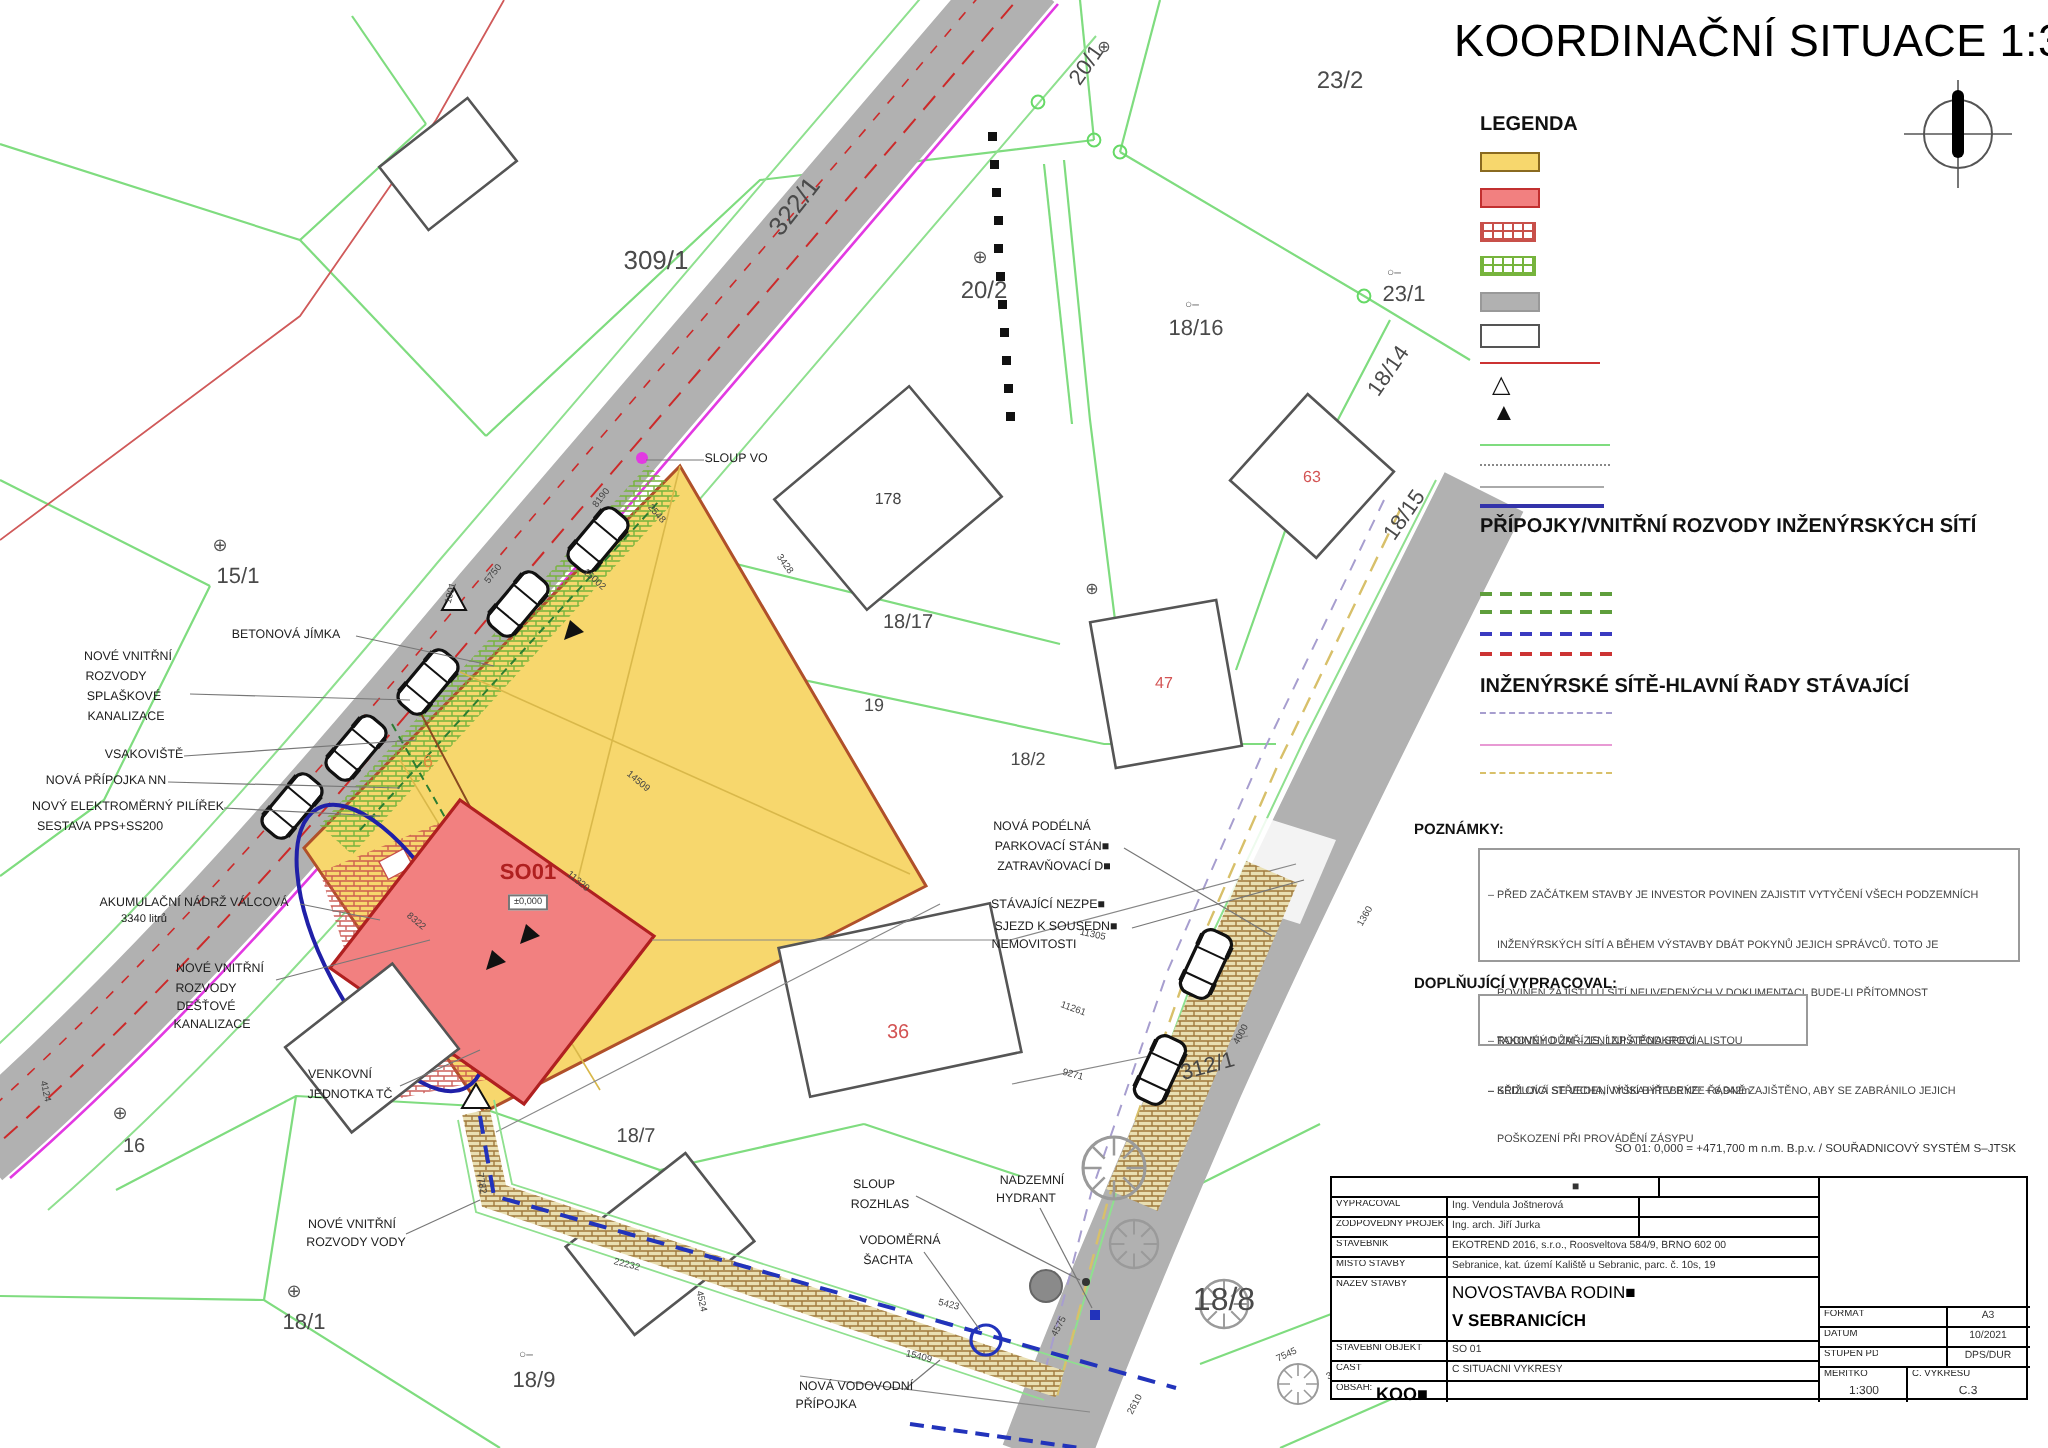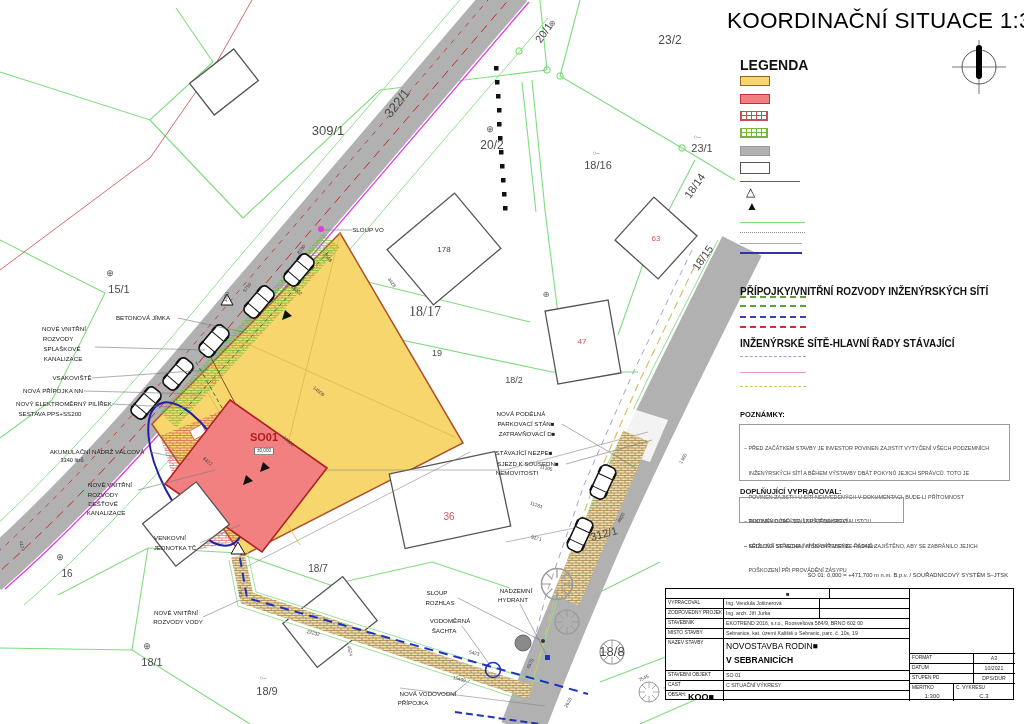--- a/index.html
+++ b/index.html
@@ -4,26 +4,26 @@
 <style>
   html,body{margin:0;padding:0;background:#e8e8e8;}
   #sheet{position:relative;width:1024px;height:724px;background:#ffffff;overflow:hidden;
          font-family:"Liberation Sans",sans-serif;}
   #plan-svg{position:absolute;left:0;top:0;}
   #label-layer{position:absolute;left:0;top:0;width:1024px;height:724px;pointer-events:none;}
   .pl{position:absolute;white-space:pre;color:#222;font-family:"Liberation Sans",sans-serif;line-height:1;}
   .plbox{background:#fff;border:0.5px solid #777;padding:0.5px 2px;}
   .abs{position:absolute;}
   .sheet-title{position:absolute;left:727px;top:8px;font-size:22.5px;color:#000;letter-spacing:0.2px;white-space:nowrap;}
-  .legend-head{position:absolute;left:740px;top:57px;font-size:14px;font-weight:600;color:#111;text-align:right;}
+  .legend-head{position:absolute;left:740px;top:57px;font-size:10px;font-weight:600;color:#111;text-align:right;}
   .sw{position:absolute;left:740px;width:30px;height:10px;box-sizing:border-box;}
   .lline{position:absolute;left:740px;height:0;}
   .ltri{position:absolute;left:746px;font-size:12px;color:#111;line-height:1;}
   .sec-head{position:absolute;left:740px;font-size:10px;font-weight:600;color:#111;white-space:nowrap;}
-  .notes-head{position:absolute;left:740px;font-size:7.5px;font-weight:700;color:#111;}
+  .notes-head{position:absolute;left:707px;font-size:7.5px;font-weight:700;color:#111;}
   .notes-box{position:absolute;left:739px;width:271px;border:1px solid #9a9a9a;box-sizing:border-box;
              padding:3px 4px;font-size:5.4px;line-height:1.5;color:#444;white-space:pre;}
   .datum-line{position:absolute;left:640px;top:572px;width:368px;text-align:right;font-size:5.8px;color:#333;white-space:nowrap;}
   .tblock{position:absolute;left:665px;top:588px;width:349px;height:112px;border:1.6px solid #000;box-sizing:border-box;background:#fff;}
   .tb{position:absolute;box-sizing:border-box;}
   .tb-label{font-size:4.8px;color:#222;white-space:nowrap;overflow:hidden;}
   .tb-val{font-size:5.2px;color:#333;white-space:nowrap;overflow:hidden;}
   .hl{position:absolute;left:0;width:100%;border-top:0.8px solid #000;}
   .vl{position:absolute;border-left:0.8px solid #000;}
 </style>
@@ -233,37 +233,37 @@
       <span class="pl" style="left: 492px; top: 145px; font-size: 12px; color: rgb(74, 74, 74); transform: translate(-50%, -50%) rotate(0deg);">20/2</span>
       <span class="pl" style="left: 596px; top: 153px; font-size: 6px; color: rgb(85, 85, 85); transform: translate(-50%, -50%) rotate(0deg);">○–</span>
       <span class="pl" style="left: 598px; top: 165px; font-size: 11px; color: rgb(74, 74, 74); transform: translate(-50%, -50%) rotate(0deg);">18/16</span>
       <span class="pl" style="left: 697px; top: 137px; font-size: 6px; color: rgb(85, 85, 85); transform: translate(-50%, -50%) rotate(0deg);">○–</span>
       <span class="pl" style="left: 702px; top: 148px; font-size: 11px; color: rgb(74, 74, 74); transform: translate(-50%, -50%) rotate(0deg);">23/1</span>
       <span class="pl" style="left: 695px; top: 186px; font-size: 11px; color: rgb(74, 74, 74); transform: translate(-50%, -50%) rotate(-55deg);">18/14</span>
       <span class="pl" style="left: 703px; top: 258px; font-size: 11px; color: rgb(74, 74, 74); transform: translate(-50%, -50%) rotate(-55deg);">18/15</span>
       <span class="pl" style="left: 444px; top: 250px; font-size: 8px; color: rgb(68, 68, 68); transform: translate(-50%, -50%) rotate(0deg);">178</span>
       <span class="pl" style="left: 656px; top: 239px; font-size: 8px; color: rgb(211, 84, 84); transform: translate(-50%, -50%) rotate(0deg);">63</span>
       <span class="pl" style="left: 582px; top: 342px; font-size: 8px; color: rgb(211, 84, 84); transform: translate(-50%, -50%) rotate(0deg);">47</span>
-      <span class="pl" style="left: 425px; top: 312px; font-size: 14px; color: rgb(74, 74, 74); transform: translate(-50%, -50%) rotate(0deg); font-family: Liberation Serif, serif;">18/17</span>
+      <span class="pl" style="left: 454px; top: 312px; font-size: 10px; color: rgb(74, 74, 74); transform: translate(-50%, -50%) rotate(0deg);">18/17</span>
       <span class="pl" style="left: 437px; top: 353px; font-size: 9px; color: rgb(74, 74, 74); transform: translate(-50%, -50%) rotate(0deg);">19</span>
       <span class="pl" style="left: 514px; top: 380px; font-size: 9px; color: rgb(74, 74, 74); transform: translate(-50%, -50%) rotate(0deg);">18/2</span>
       <span class="pl" style="left: 546px; top: 295px; font-size: 8px; color: rgb(85, 85, 85); transform: translate(-50%, -50%) rotate(0deg);">⊕</span>
       <span class="pl" style="left: 119px; top: 289px; font-size: 11px; color: rgb(74, 74, 74); transform: translate(-50%, -50%) rotate(0deg);">15/1</span>
       <span class="pl" style="left: 110px; top: 273px; font-size: 9px; color: rgb(85, 85, 85); transform: translate(-50%, -50%) rotate(0deg);">⊕</span>
       <span class="pl" style="left: 214px; top: 381px; font-size: 9px; color: rgb(222, 138, 60); transform: translate(-50%, -50%) rotate(0deg);">6</span>
       <span class="pl" style="left: 449px; top: 517px; font-size: 10px; color: rgb(211, 84, 84); transform: translate(-50%, -50%) rotate(0deg);">36</span>
       <span class="pl" style="left: 604px; top: 534px; font-size: 11px; color: rgb(71, 71, 71); transform: translate(-50%, -50%) rotate(-15deg);">312/1</span>
       <span class="pl" style="left: 318px; top: 569px; font-size: 10px; color: rgb(74, 74, 74); transform: translate(-50%, -50%) rotate(0deg);">18/7</span>
       <span class="pl" style="left: 67px; top: 574px; font-size: 10px; color: rgb(74, 74, 74); transform: translate(-50%, -50%) rotate(0deg);">16</span>
       <span class="pl" style="left: 60px; top: 557px; font-size: 9px; color: rgb(85, 85, 85); transform: translate(-50%, -50%) rotate(0deg);">⊕</span>
       <span class="pl" style="left: 152px; top: 662px; font-size: 11px; color: rgb(74, 74, 74); transform: translate(-50%, -50%) rotate(0deg);">18/1</span>
       <span class="pl" style="left: 147px; top: 646px; font-size: 9px; color: rgb(85, 85, 85); transform: translate(-50%, -50%) rotate(0deg);">⊕</span>
       <span class="pl" style="left: 263px; top: 678px; font-size: 6px; color: rgb(85, 85, 85); transform: translate(-50%, -50%) rotate(0deg);">○–</span>
       <span class="pl" style="left: 267px; top: 691px; font-size: 11px; color: rgb(74, 74, 74); transform: translate(-50%, -50%) rotate(0deg);">18/9</span>
-      <span class="pl" style="left: 612px; top: 651px; font-size: 13px; color: rgb(74, 74, 74); transform: translate(-50%, -50%) rotate(0deg);">18/8</span>
+      <span class="pl" style="left: 612px; top: 651px; font-size: 16px; color: rgb(74, 74, 74); transform: translate(-50%, -50%) rotate(0deg);">18/8</span>
       <span class="pl" style="left: 264px; top: 437px; font-size: 11px; color: rgb(176, 32, 32); font-weight: 700; transform: translate(-50%, -50%) rotate(0deg);">SO01</span>
       <span class="pl plbox" style="left: 264px; top: 451px; font-size: 4.6px; color: rgb(51, 51, 51); transform: translate(-50%, -50%) rotate(0deg);">±0,000</span>
       <span class="pl" style="left: 143px; top: 318px; font-size: 6.2px; transform: translate(-50%, -50%) rotate(0deg);">BETONOVÁ JÍMKA</span>
       <span class="pl" style="left: 64px; top: 329px; font-size: 6.2px; transform: translate(-50%, -50%) rotate(0deg);">NOVÉ VNITŘNÍ</span>
       <span class="pl" style="left: 58px; top: 339px; font-size: 6.2px; transform: translate(-50%, -50%) rotate(0deg);">ROZVODY</span>
       <span class="pl" style="left: 62px; top: 349px; font-size: 6.2px; transform: translate(-50%, -50%) rotate(0deg);">SPLAŠKOVÉ</span>
       <span class="pl" style="left: 63px; top: 359px; font-size: 6.2px; transform: translate(-50%, -50%) rotate(0deg);">KANALIZACE</span>
       <span class="pl" style="left: 72px; top: 378px; font-size: 6.2px; transform: translate(-50%, -50%) rotate(0deg);">VSAKOVIŠTĚ</span>
       <span class="pl" style="left: 53px; top: 391px; font-size: 6.2px; transform: translate(-50%, -50%) rotate(0deg);">NOVÁ PŘÍPOJKA NN</span>
       <span class="pl" style="left: 64px; top: 404px; font-size: 6.2px; transform: translate(-50%, -50%) rotate(0deg);">NOVÝ ELEKTROMĚRNÝ PILÍŘEK</span>
@@ -337,21 +337,21 @@
   <div class="sw" style="top:146px;background:#b1b1b1;border:1px solid #999;"></div>
   <div class="sw" style="top:162px;height:12px;background:#fff;border:1.5px solid #555;"></div>
   <div class="lline" style="top:181px;width:60px;border-top:1.5px solid #cc3333;"></div>
   <div class="ltri" style="top:186px;">△</div>
   <div class="ltri" style="top:200px;">▲</div>
   <div class="lline" style="top:222px;width:65px;border-top:1.2px solid #7fdc7f;"></div>
   <div class="lline" style="top:232px;width:65px;border-top:1.6px dotted #888;"></div>
   <div class="lline" style="top:243px;width:62px;border-top:1px solid #aaa;"></div>
   <div class="lline" style="top:252px;width:62px;border-top:2px solid #3333aa;"></div>
 
-  <div class="sec-head" style="top:286px;">PŘÍPOJKY/VNITŘNÍ ROZVODY INŽENÝRSKÝCH SÍTÍ</div>
+  <div class="sec-head" style="top:258px;">PŘÍPOJKY/VNITŘNÍ ROZVODY INŽENÝRSKÝCH SÍTÍ</div>
   <div class="lline" style="top:296px;width:66px;border-top:2px dashed #5f9e3c;"></div>
   <div class="lline" style="top:305px;width:66px;border-top:2px dashed #5f9e3c;"></div>
   <div class="lline" style="top:316px;width:66px;border-top:2px dashed #3a3ac0;"></div>
   <div class="lline" style="top:326px;width:66px;border-top:2px dashed #cc3333;"></div>
 
   <div class="sec-head" style="top:338px;">INŽENÝRSKÉ SÍTĚ-HLAVNÍ ŘADY STÁVAJÍCÍ</div>
   <div class="lline" style="top:356px;width:66px;border-top:1.2px dashed #a79ecf;"></div>
   <div class="lline" style="top:372px;width:66px;border-top:1.2px solid #e89ad4;"></div>
   <div class="lline" style="top:386px;width:66px;border-top:1.5px dashed #d8c06a;"></div>
 

